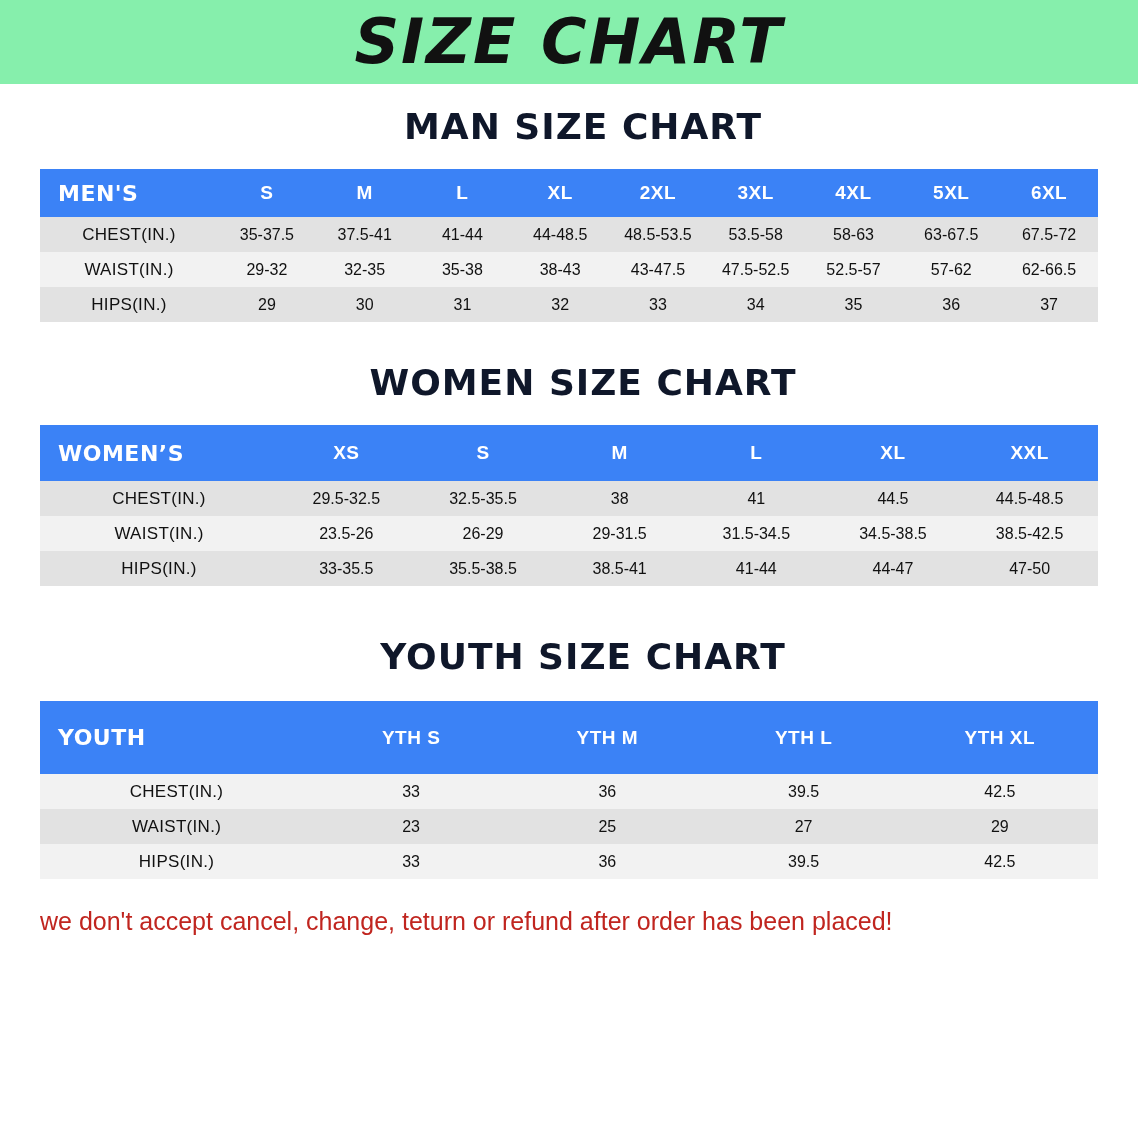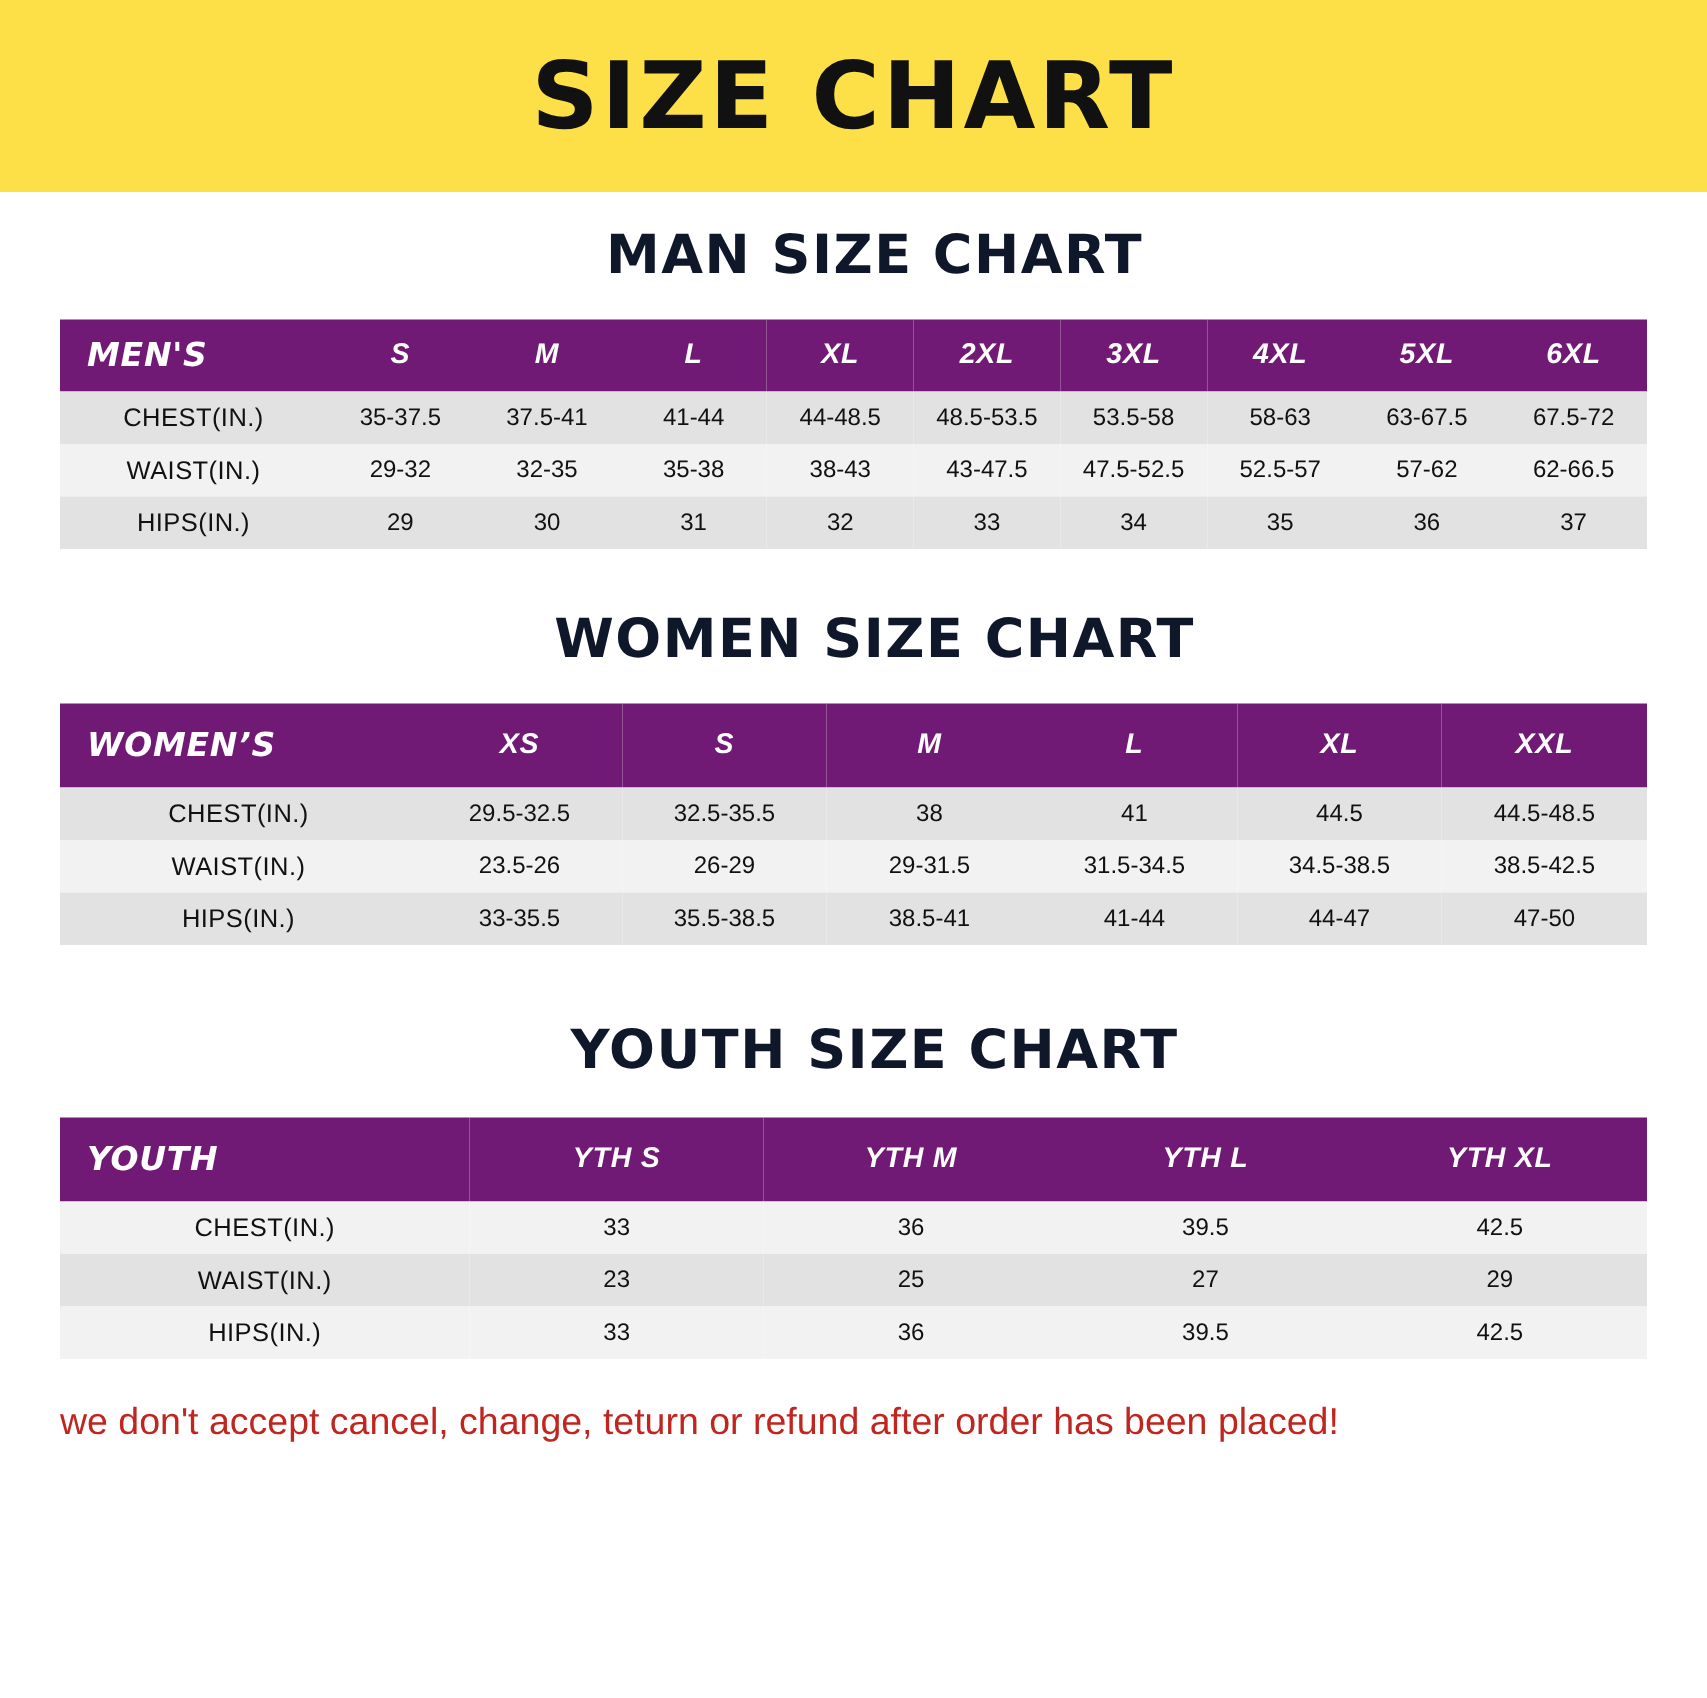--- a/index.html
+++ b/index.html
@@ -10,25 +10,26 @@
     width: 1138px;
     height: 1132px;
     background: #ffffff;
     font-family: "Liberation Sans", sans-serif;
     color: #111111;
     overflow: hidden;
   }
 
   
   .banner {
-    background: #fde047;
-    height: 128px;
+    background: #86efac;
+    height: 84px;
     display: flex;
     align-items: center;
     justify-content: center;
+    font-style: italic;
   }
   .banner-title {
     font-family: "DejaVu Sans", sans-serif;
     font-weight: bold;
     font-size: 62px;
     letter-spacing: 2px;
     color: #111111;
     line-height: 1;
     text-align: center;
   }
@@ -60,22 +61,21 @@
   table.size-table th,
   table.size-table td {
     text-align: center;
     font-size: 16px;
     font-family: "Liberation Sans", sans-serif;
     color: #111111;
     padding: 0;
   }
   
   table.size-table thead tr {
-    background: #701a75;
-    font-style: italic;
+    background: #3b82f6;
   }
   table.size-table thead th {
     color: #ffffff;
     font-weight: bold;
     height: 48px;
     font-size: 19px;
     letter-spacing: 0.5px;
   }
   table.size-table thead th.rowhead {
     text-align: left;
@@ -102,21 +102,21 @@
   .women tbody tr { height: 43px; }
   .women tbody td { font-size: 18px; }
   .women tbody td.rowlabel { font-size: 19px; }
   .women thead th.rowhead { font-size: 25px; }
   .women thead tr { height: 56px; padding-left: 40px; }
 
   
   .youth-col-0 { width: 255px; }
   .youth thead th { font-size: 21px; }
   .youth thead th.rowhead { font-size: 25px; }
-  .youth thead tr { height: 56px; }
+  .youth thead tr { height: 73px; }
   .youth tbody tr { height: 46px; }
   .youth tbody td { font-size: 19px; }
   .youth tbody td.rowlabel { font-size: 19px; }
 
   
   .note {
     width: 1058px;
     margin: 26px auto 0 auto;
     color: #c0251f;
     font-family: "Liberation Sans", sans-serif;

